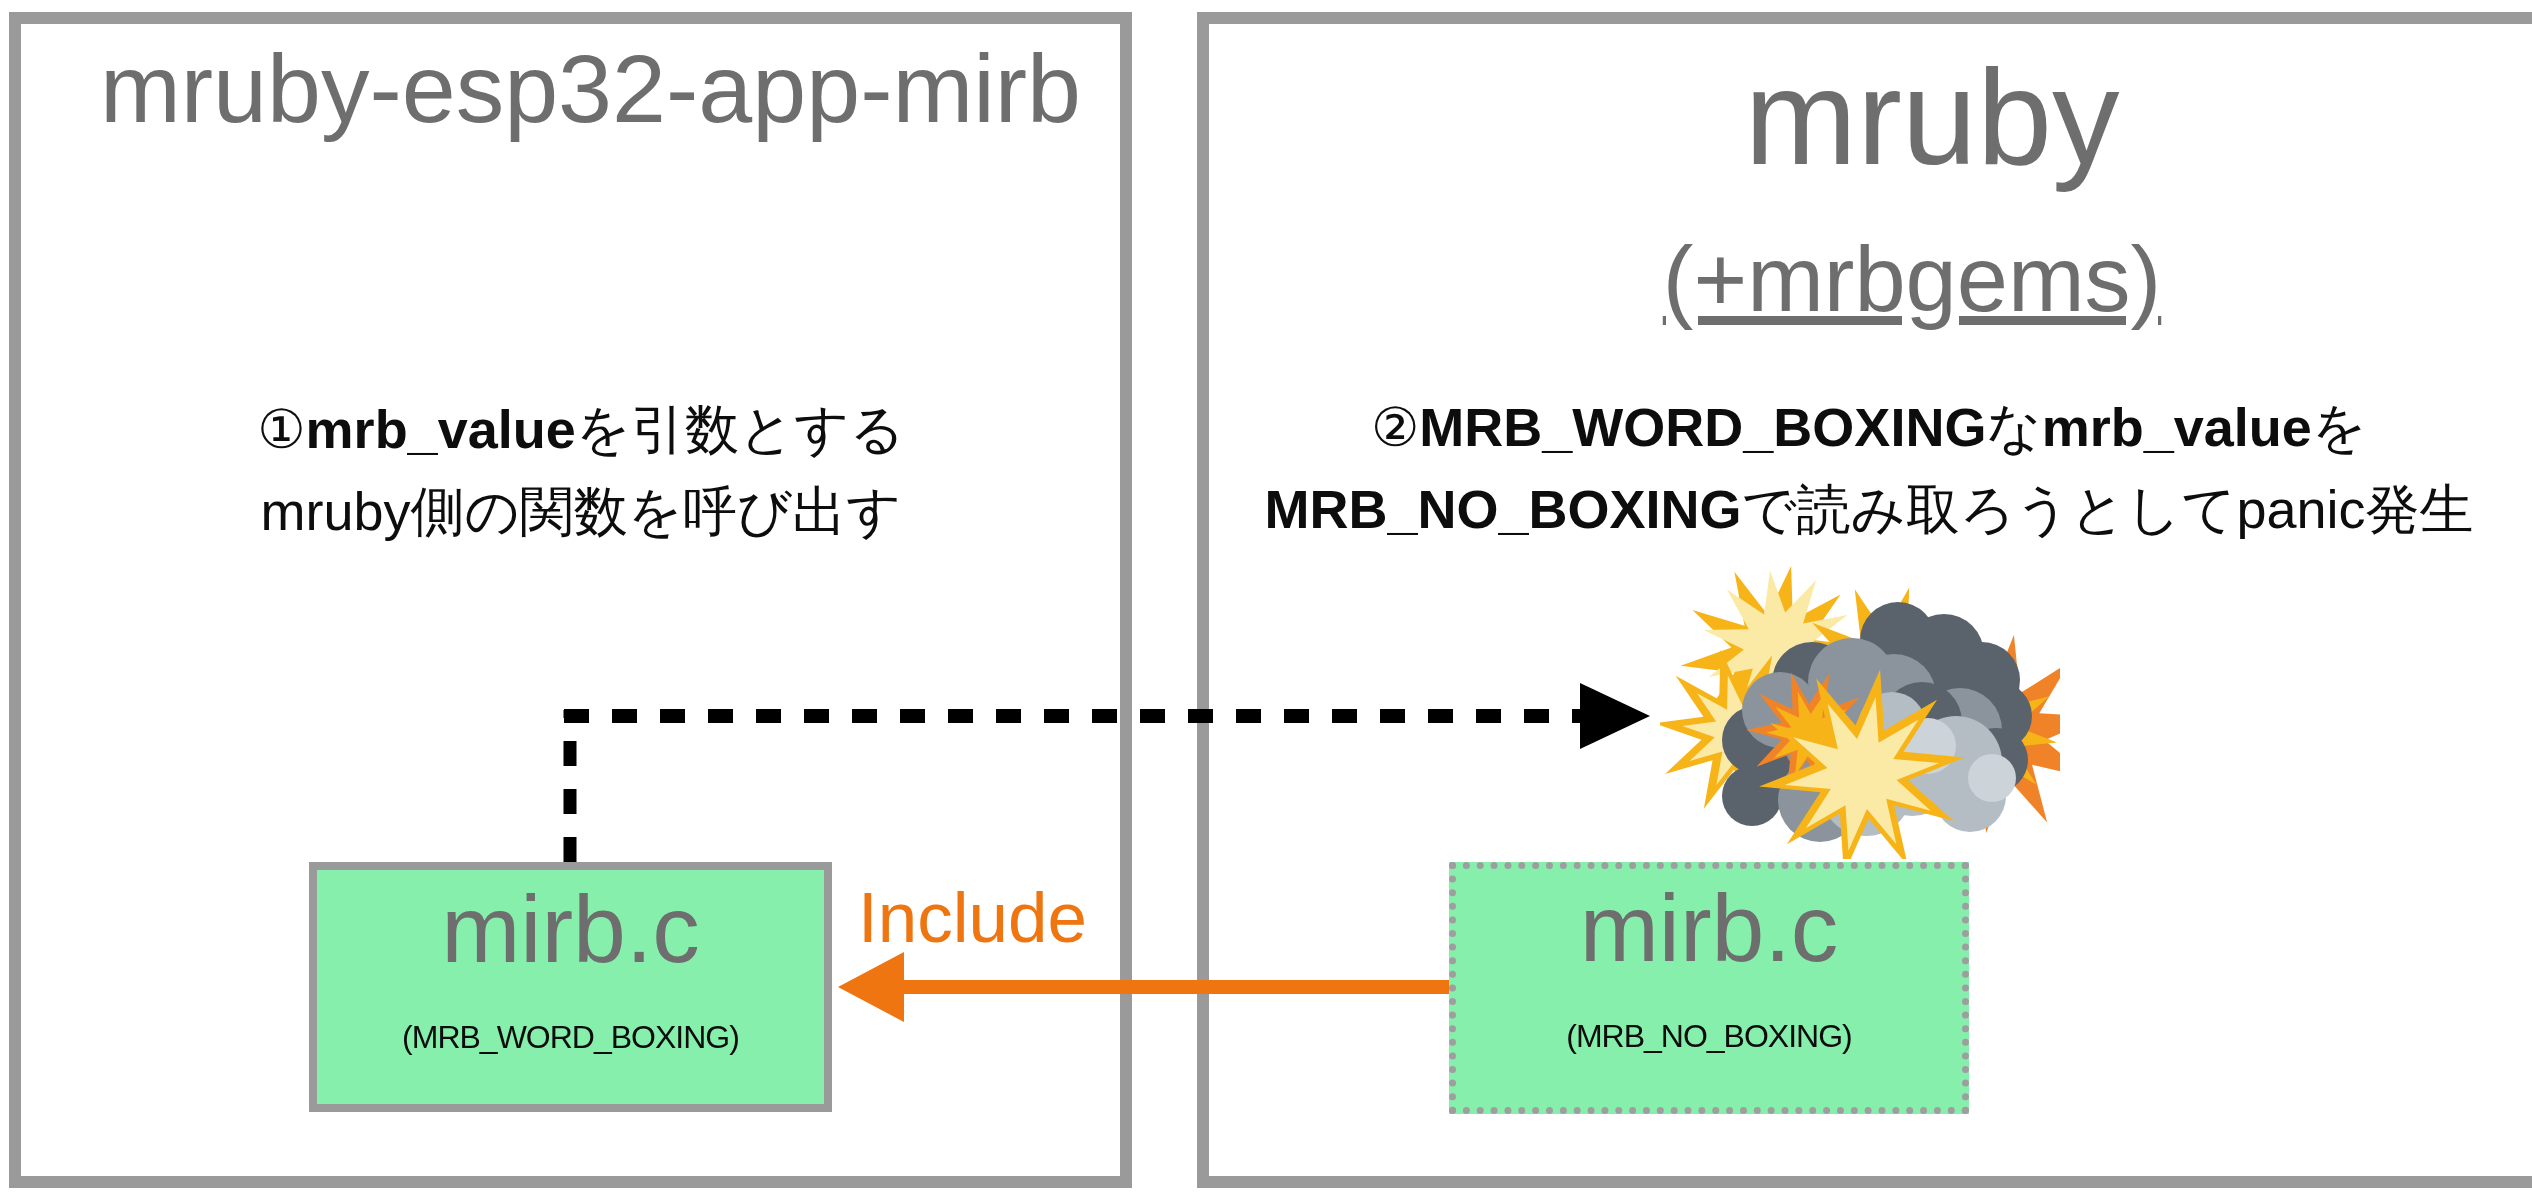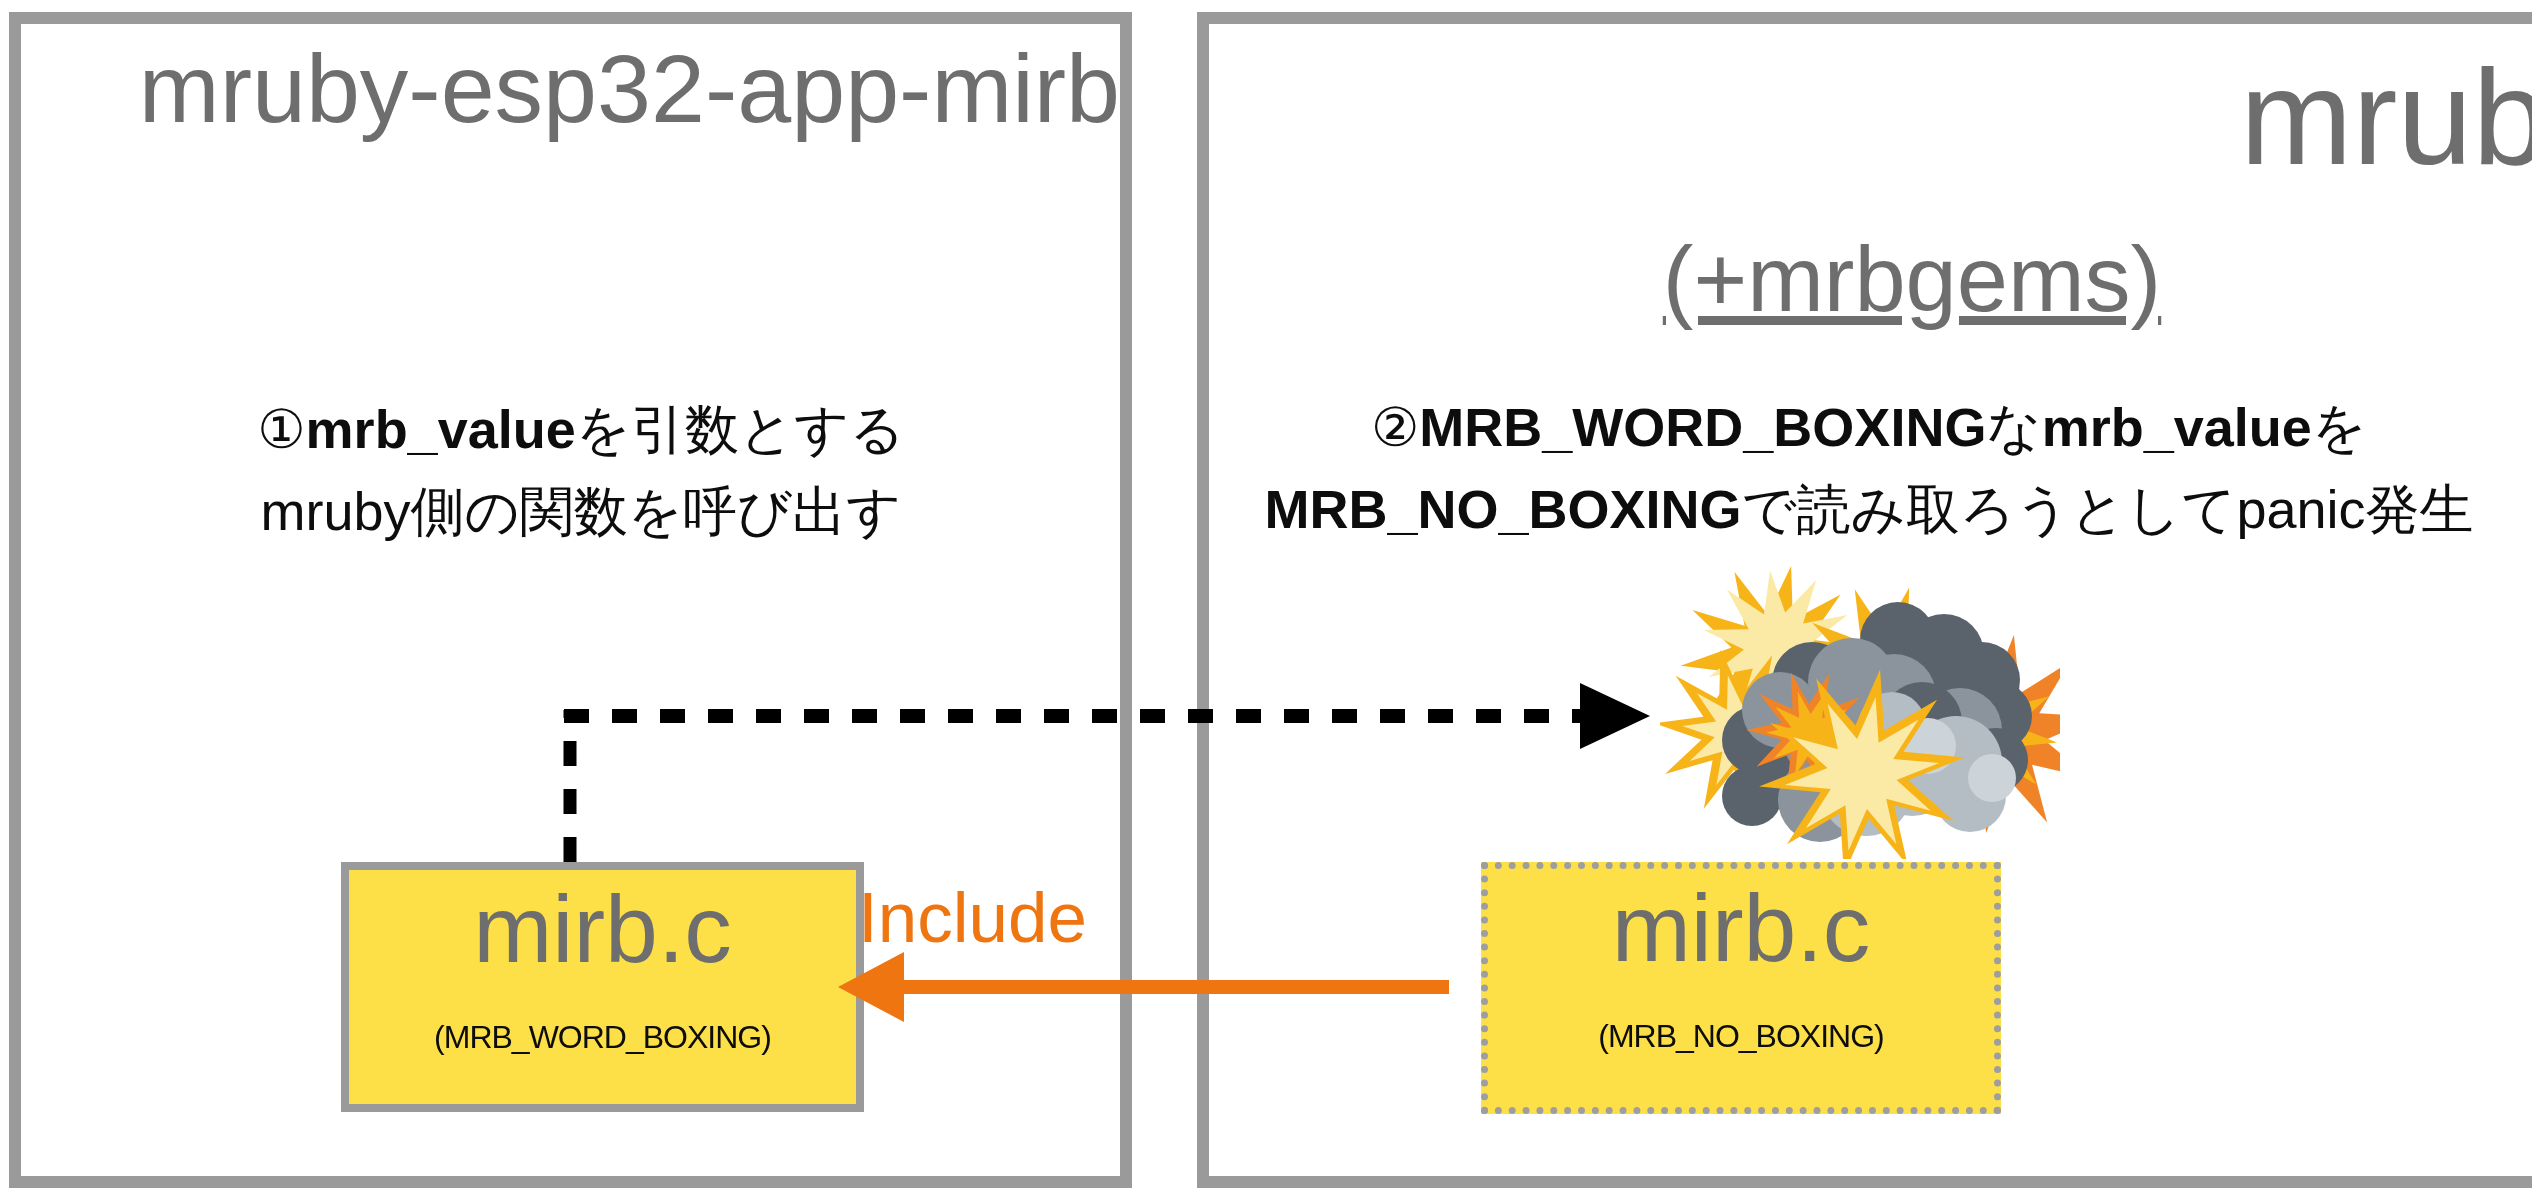--- a/index.html
+++ b/index.html
@@ -4,33 +4,33 @@
 <style>
   html,body{margin:0;padding:0;background:#ffffff;}
   body{font-family:"Liberation Sans","DejaVu Sans",sans-serif;}
   .stage{position:relative;width:2532px;height:1200px;background:#ffffff;overflow:hidden;}
 
   
   .panel{position:absolute;top:12px;height:1176px;border:12px solid #9a9a9a;box-sizing:border-box;background:#ffffff;}
   .panel.left{left:9px;width:1123px;}
   .panel.right{left:1197px;width:1430px;}
 
-  .panel-title{color:#6e6e6e;text-align:right;line-height:1;white-space:nowrap;padding-left:40px;}
+  .panel-title{color:#6e6e6e;text-align:center;line-height:1;white-space:nowrap;padding-left:40px;}
   .panel.left .panel-title{font-size:97px;margin-top:16px;}
   .panel.right .panel-title{font-size:135px;margin-top:26px;}
   .panel-subtitle{color:#6e6e6e;text-align:center;line-height:1;font-size:92px;margin-top:48px;white-space:nowrap;text-decoration:underline;}
 
   
   .note{position:absolute;color:#0d0d0d;text-align:center;font-size:54px;line-height:82px;white-space:nowrap;margin-left:10px;}
   .note b{font-weight:700;}
   .note-left{left:21px;top:388px;width:1100px;}
   .note-right{left:1209px;top:386px;width:1300px;}
 
   
-  .filebox{position:absolute;box-sizing:border-box;background:#fde047;text-align:center;margin-left:32px;}
+  .filebox{position:absolute;box-sizing:border-box;background:#86efac;text-align:center;}
   .filebox.solid{left:309px;top:862px;width:523px;height:250px;border:8px solid #9a9a9a;}
   .filebox.dotted{left:1449px;top:862px;width:520px;height:252px;border:7px dotted #9e9e9e;}
   .file-name{color:#6e6e6e;font-size:95px;line-height:1;margin-top:12px;}
   .file-config{color:#0d0d0d;font-size:32px;line-height:1;margin-top:44px;letter-spacing:-1px;}
 
   
   .include-label{position:absolute;left:858px;top:882px;color:#ee7510;font-size:71px;line-height:1;}
 
   .overlay{position:absolute;left:0;top:0;pointer-events:none;}
   .explosion{position:absolute;left:1660px;top:564px;}

